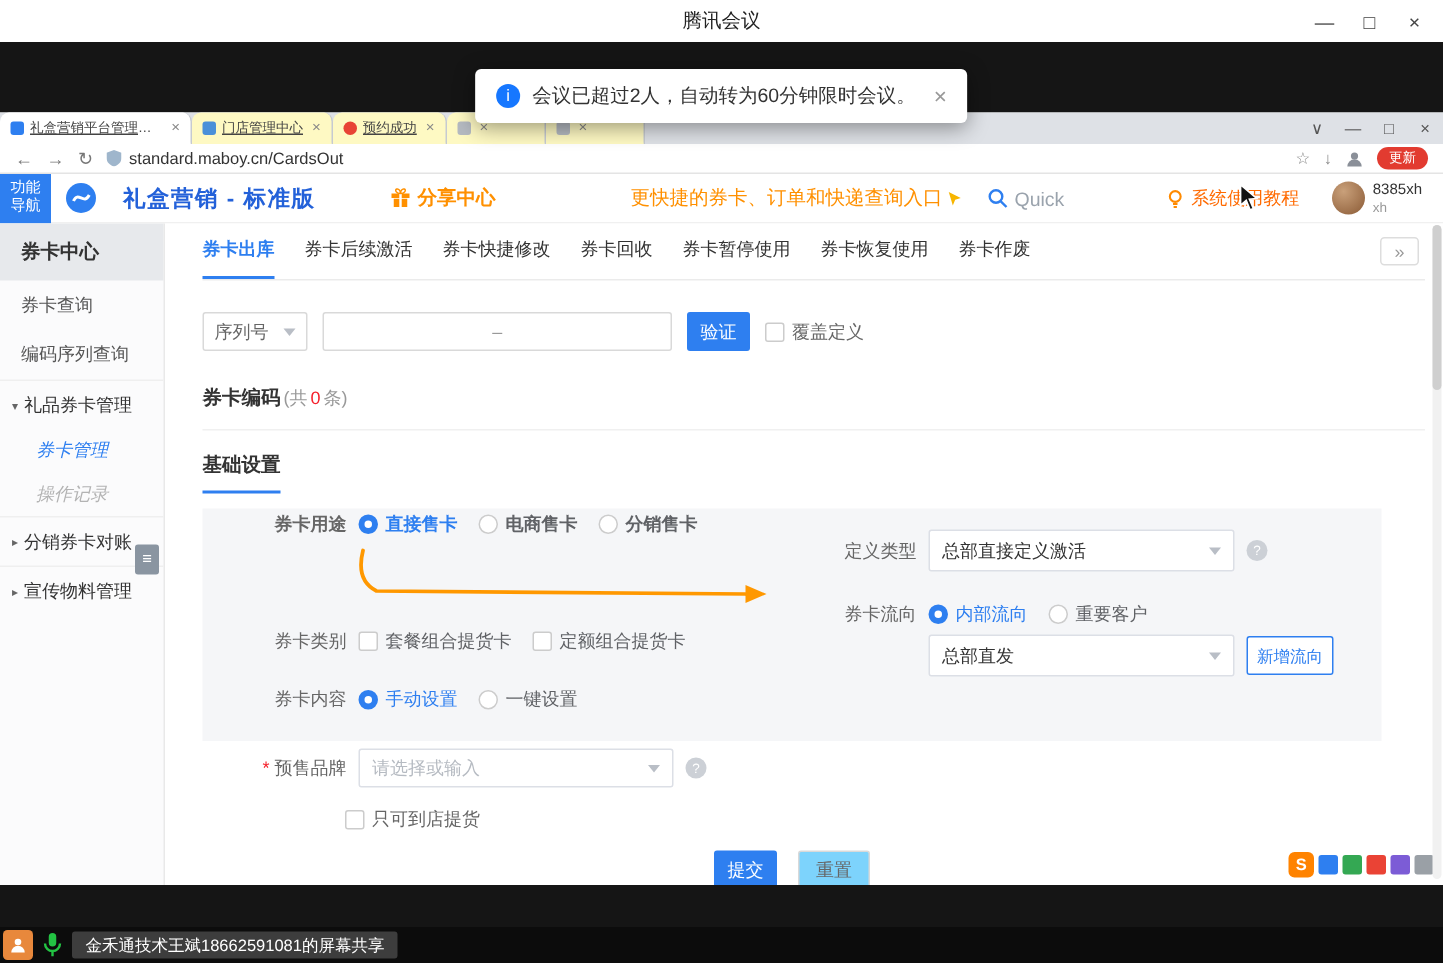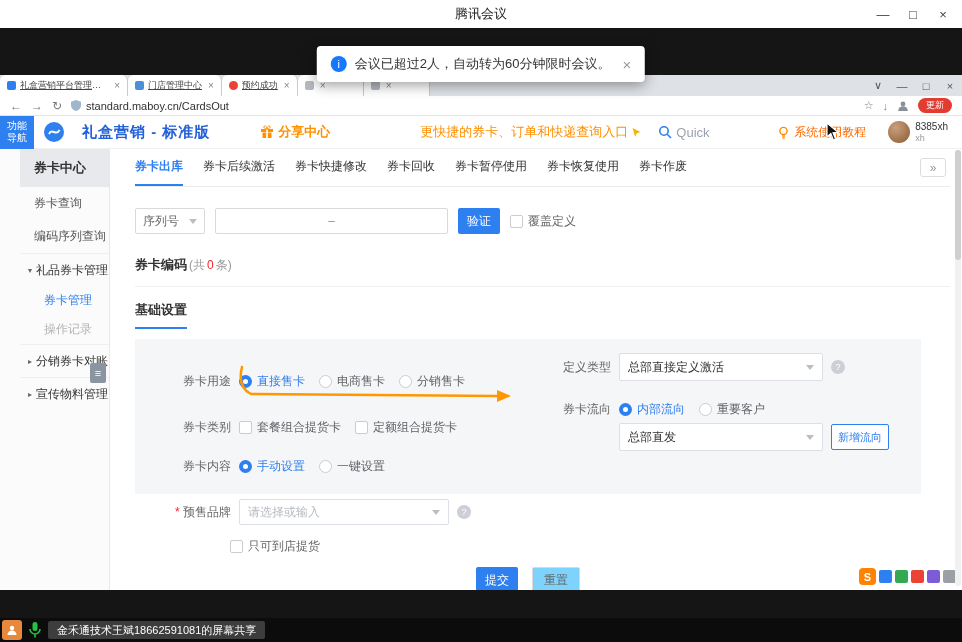--- a/index.html
+++ b/index.html
@@ -13,21 +13,21 @@
 
   
   .toast { position:absolute; top:46px; left:50%; transform:translateX(-50%); background:#fff; border-radius:4px; box-shadow:0 3px 14px rgba(0,0,0,.4); display:flex; align-items:center; padding:9px 14px; z-index:60; white-space:nowrap; }
   .toast-icon { width:16px; height:16px; border-radius:50%; background:#1677ff; color:#fff; font-size:11px; display:flex; align-items:center; justify-content:center; margin-right:8px; flex:none; }
   .toast-msg { font-size:13px; color:#333; }
   .toast-close { margin-left:12px; color:#999; font-size:15px; }
 
   
   .browser { position:absolute; top:75px; left:0; width:962px; height:515px; background:#fff; display:flex; flex-direction:column; }
   .tabstrip { height:21px; background:#dee1e6; display:flex; align-items:stretch; font-size:9px; color:#444; }
-  .btab { display:flex; align-items:center; gap:4px; padding:0 7px; max-width:128px; border-right:1px solid #c6cad1; background:#ffffff; border-radius:6px 6px 0 0; }
+  .btab { display:flex; align-items:center; gap:4px; padding:0 7px; max-width:128px; border-right:1px solid #c6cad1; background:#fef9c3; border-radius:6px 6px 0 0; }
   .btab.active { background:#fff; }
   .btab.stub { width:66px; }
   .btab-label { overflow:hidden; white-space:nowrap; text-overflow:ellipsis;text-decoration:underline; }
   .btab-close { color:#888; font-size:10px; margin-left:2px; }
   .fav { width:9px; height:9px; border-radius:2px; flex:none; }
   .tab-spacer { flex:1; }
   .bwin-controls { display:flex; align-items:center; }
   .bwin-btn { width:24px; text-align:center; color:#555; font-size:11px; }
 
   .addrbar { height:20px; background:#fff; border-bottom:1px solid #e4e4e4; display:flex; align-items:center; padding:0 10px; gap:9px; }
@@ -47,26 +47,26 @@
   .quick { display:flex; align-items:center; gap:4px; margin-left:16px; color:#9aa3ad; font-size:13px; }
   .tutorial { display:flex; align-items:center; gap:4px; color:#ff6a00; font-size:12px; margin-left:auto; white-space:nowrap; }
   .userbox { display:flex; align-items:center; gap:5px; margin:0 14px 0 22px; }
   .avatar { width:22px; height:22px; border-radius:50%; background:radial-gradient(circle at 35% 30%, #c9a07a, #8a5a35); flex:none; }
   .uinfo span { display:block; }
   .uname { font-size:10px; color:#333; line-height:1.2; }
   .usub { font-size:9px; color:#999; }
 
   
   .appbody { flex:1; display:flex; min-height:0; }
-  .sidebar { width:110px; background:#fbfbfc; border-right:1px solid #e9e9e9; position:relative; font-size:12px; flex:none;padding-left:20px; }
+  .sidebar { width:110px; background:#fbfbfc; border-right:1px solid #e9e9e9; position:relative; font-size:12px; flex:none; }
   .side-title { height:38px; background:#e7e9ec; display:flex; align-items:center; padding-left:14px; font-size:13px; font-weight:bold; color:#333; }
   .side-item { height:33px; display:flex; align-items:center; padding-left:14px; color:#555; white-space:nowrap; }
   .side-group { height:33px; display:flex; align-items:center; padding-left:8px; gap:4px; color:#333; border-top:1px solid #efefef; white-space:nowrap; }
   .tri { font-size:8px; color:#666; }
-  .side-child { height:29px; display:flex; align-items:center; padding-left:24px; color:#555; }
+  .side-child { height:29px; display:flex; align-items:center; padding-left:24px; color:#555;font-style:italic; }
   .side-child.active { color:#2e7ff0; }
   .side-child.muted { color:#b3b3b3; }
   .collapse-handle { position:absolute; right:3px; top:214px; width:16px; height:20px; background:#8a95a1; border-radius:2px; color:#fff; font-size:11px; display:flex; align-items:center; justify-content:center; }
 
   .main { flex:1; position:relative; background:#fff; padding-left:25px; overflow:hidden; }
   .mtabs { height:38px; display:flex; gap:20px; border-bottom:1px solid #ebebeb; margin-right:12px; }
   .mtab { display:flex; align-items:center; font-size:12px; color:#333; border-bottom:2px solid transparent; white-space:nowrap; }
   .mtab.active { color:#2e7ff0; border-color:#2e7ff0; font-weight:bold; }
   .collapse-btn { position:absolute; right:16px; top:9px; width:26px; height:19px; border:1px solid #ddd; border-radius:3px; color:#999; font-size:12px; display:flex; align-items:center; justify-content:center; background:#fff; }
 
@@ -305,21 +305,21 @@
           <span class="codes-count">0</span>
           <span class="codes-gray"> 条)</span>
         </div>
         <div class="hr"></div>
 
         <div class="basic-title">基础设置</div>
         <div class="basic-underline"></div>
 
         <div class="panel">
 
-          <div class="prow" style="left:48px; top:34px;">
+          <div class="prow" style="left:48px; top:2px;font-weight:bold;">
             <span class="flabel">券卡用途</span>
             <span class="rgroup">
               <span class="radio-item">
                 <span class="radio sel"></span>
                 <span class="sel-label">直接售卡</span>
               </span>
               <span class="radio-item">
                 <span class="radio"></span>
                 <span>电商售卡</span>
               </span>

